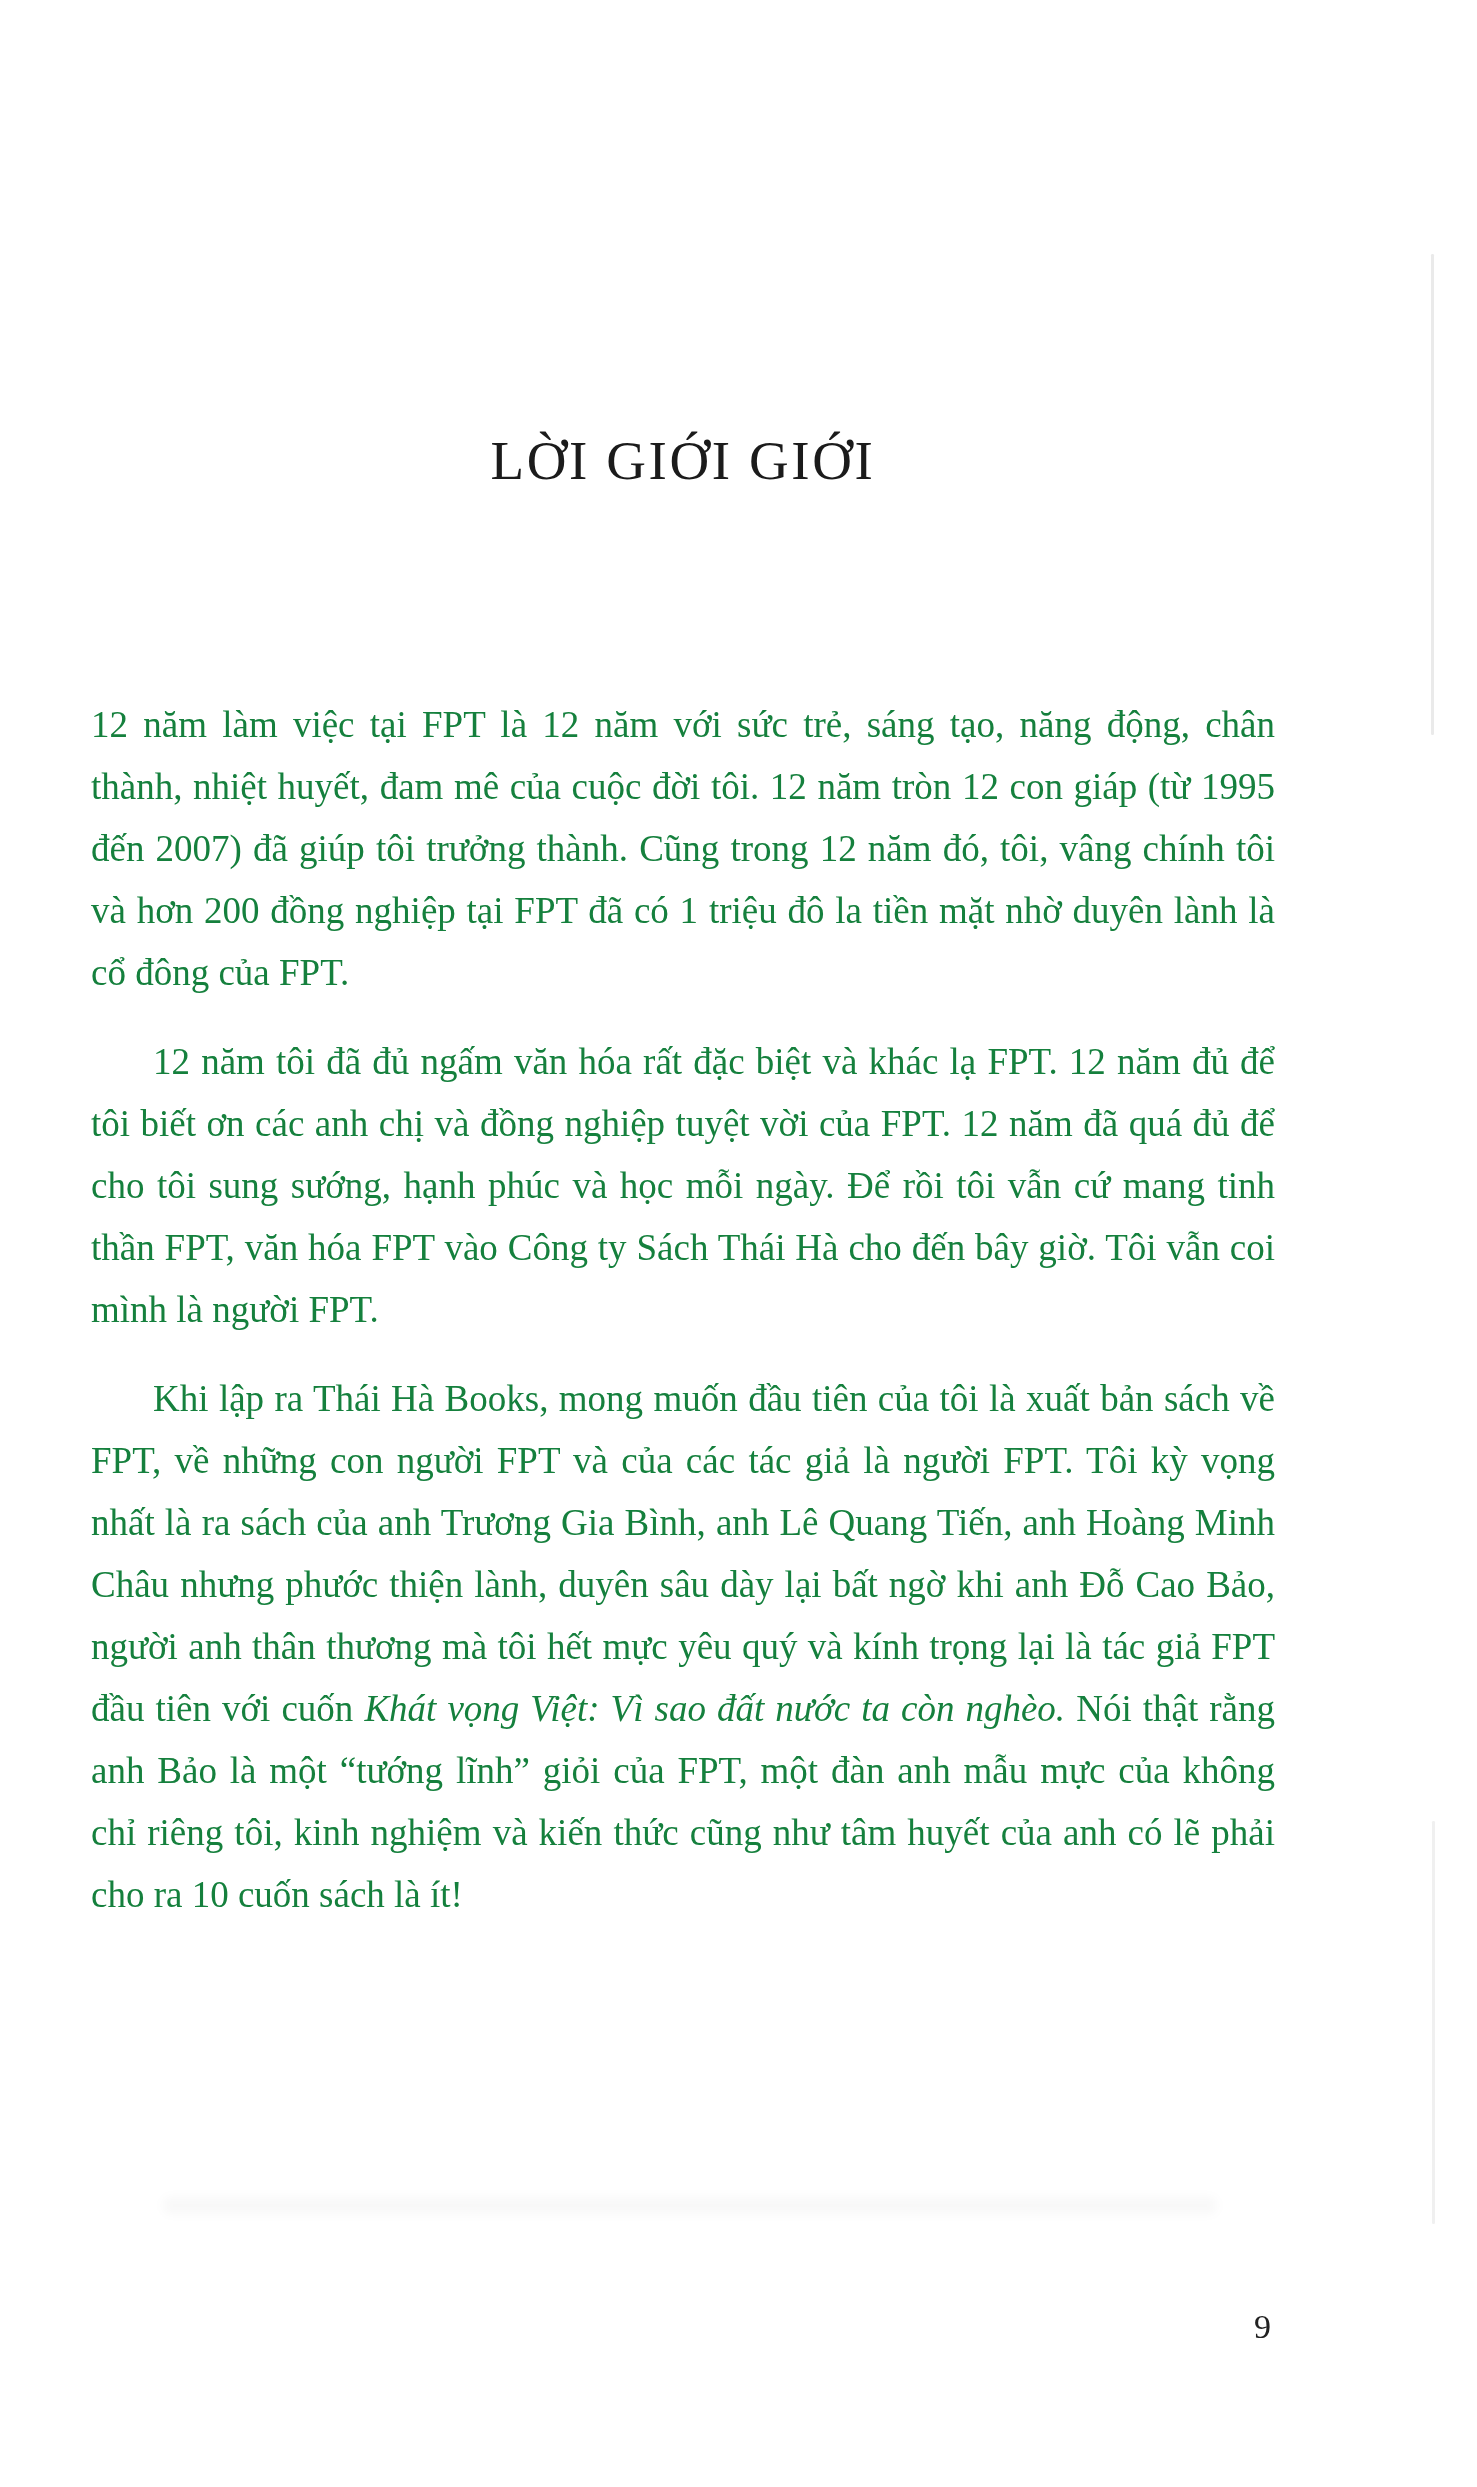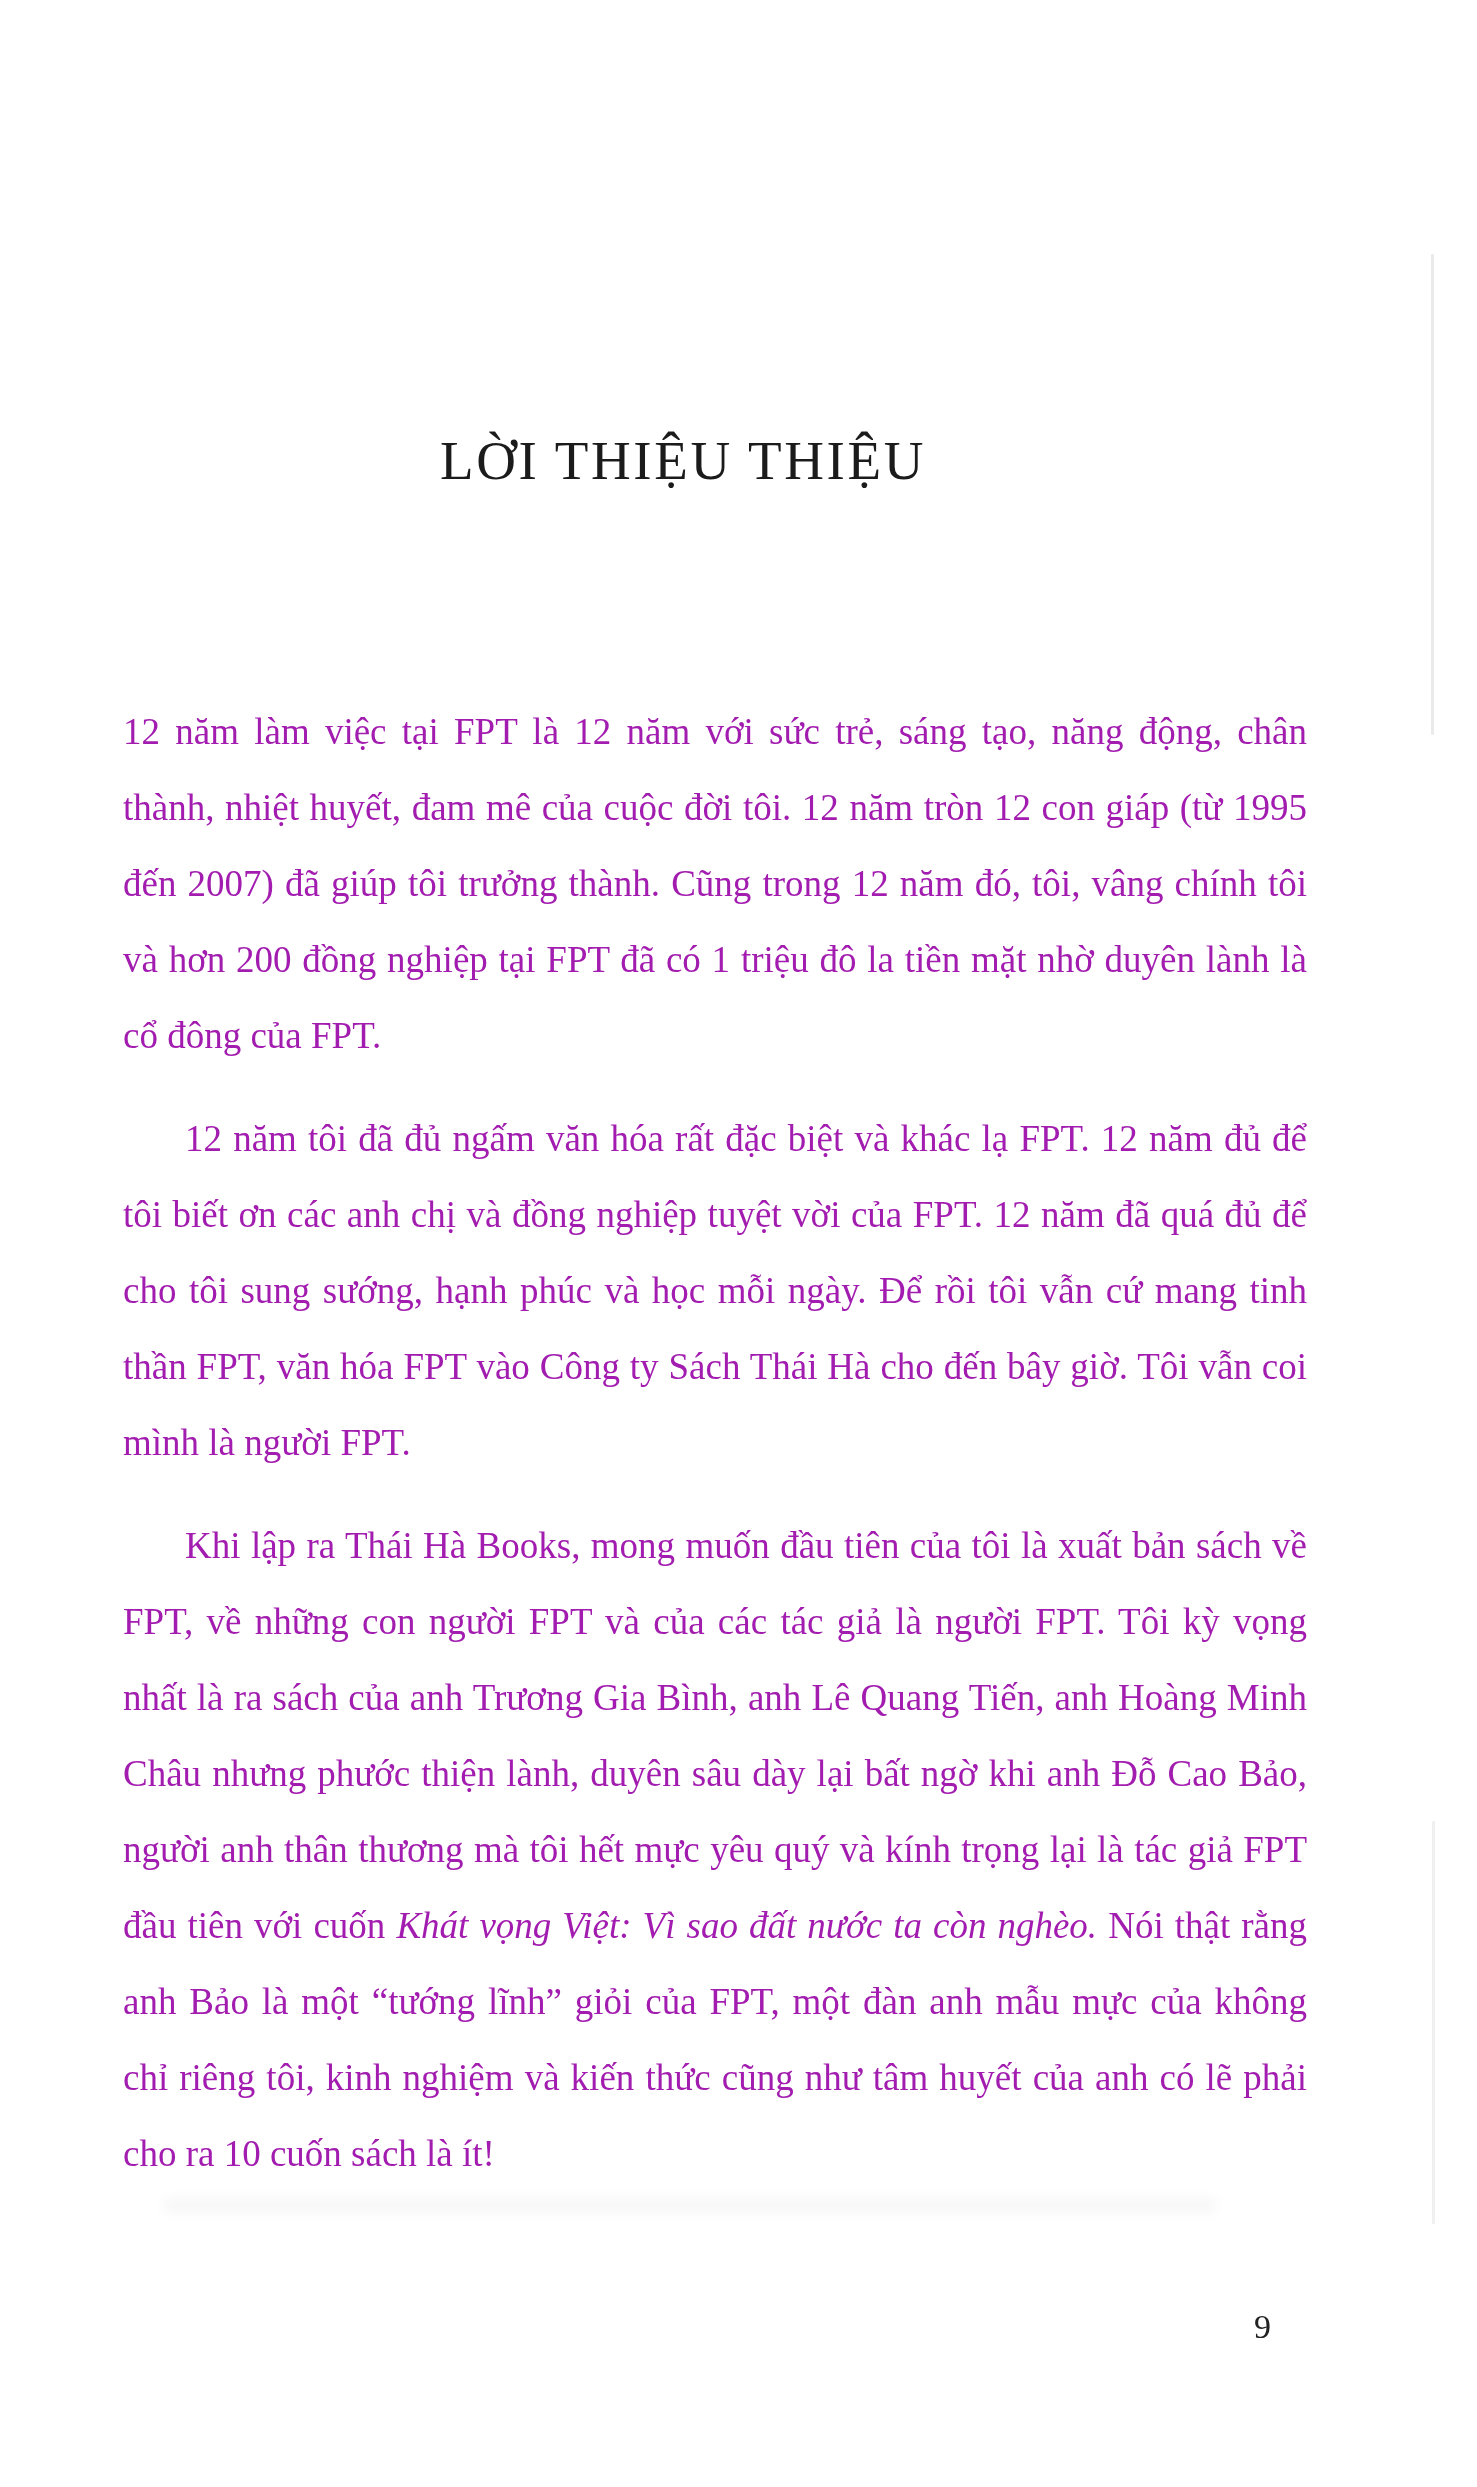--- a/index.html
+++ b/index.html
@@ -23,24 +23,23 @@
     font-size: 55px;
     font-weight: 400;
     letter-spacing: 2.6px;
     text-align: center;
     color: #1b1b1b;
     margin-bottom: 202px;
   }
   .content {
     width: 1184px;
     font-size: 37px;
-    line-height: 76px;
+    line-height: 62px;
     text-align: justify;
-    color: #a21caf;
-    margin-left: 32px;
+    color: #15803d;
   }
   .para {
     text-indent: 62px;
     margin-bottom: 27px;
   }
   .para.no-indent {
     text-indent: 0;
   }
   .para em {
   }
@@ -81,21 +80,21 @@
     background: rgba(0, 0, 0, 0.028);
     filter: blur(4.6px);
     border-radius: 7.8px;
   }
 </style>
 </head>
 <body>
 
 <div class="page">
 
-  <h1 class="title">LỜI THIỆU THIỆU</h1>
+  <h1 class="title">LỜI GIỚI GIỚI</h1>
 
   <div class="content">
 
     <p class="para no-indent">12 năm làm việc tại FPT là 12 năm với sức trẻ, sáng tạo, năng động, chân thành, nhiệt huyết, đam mê của cuộc đời tôi. 12 năm tròn 12 con giáp (từ 1995 đến 2007) đã giúp tôi trưởng thành. Cũng trong 12 năm đó, tôi, vâng chính tôi và hơn 200 đồng nghiệp tại FPT đã có 1 triệu đô la tiền mặt nhờ duyên lành là cổ đông của FPT.</p>
 
     <p class="para">12 năm tôi đã đủ ngấm văn hóa rất đặc biệt và khác lạ FPT. 12 năm đủ để tôi biết ơn các anh chị và đồng nghiệp tuyệt vời của FPT. 12 năm đã quá đủ để cho tôi sung sướng, hạnh phúc và học mỗi ngày. Để rồi tôi vẫn cứ mang tinh thần FPT, văn hóa FPT vào Công ty Sách Thái Hà cho đến bây giờ. Tôi vẫn coi mình là người FPT.</p>
 
     <p class="para"><span>Khi lập ra Thái Hà Books, mong muốn đầu tiên của tôi là xuất bản sách về FPT, về những con người FPT và của các tác giả là người FPT. Tôi kỳ vọng nhất là ra sách của anh Trương Gia Bình, anh Lê Quang Tiến, anh Hoàng Minh Châu nhưng phước thiện lành, duyên sâu dày lại bất ngờ khi anh Đỗ Cao Bảo, người anh thân thương mà tôi hết mực yêu quý và kính trọng lại là tác giả FPT đầu tiên với cuốn </span><em>Khát vọng Việt: Vì sao đất nước ta còn nghèo.</em><span> Nói thật rằng anh Bảo là một “tướng lĩnh” giỏi của FPT, một đàn anh mẫu mực của không chỉ riêng tôi, kinh nghiệm và kiến thức cũng như tâm huyết của anh có lẽ phải cho ra 10 cuốn sách là ít!</span></p>
 
   </div>

